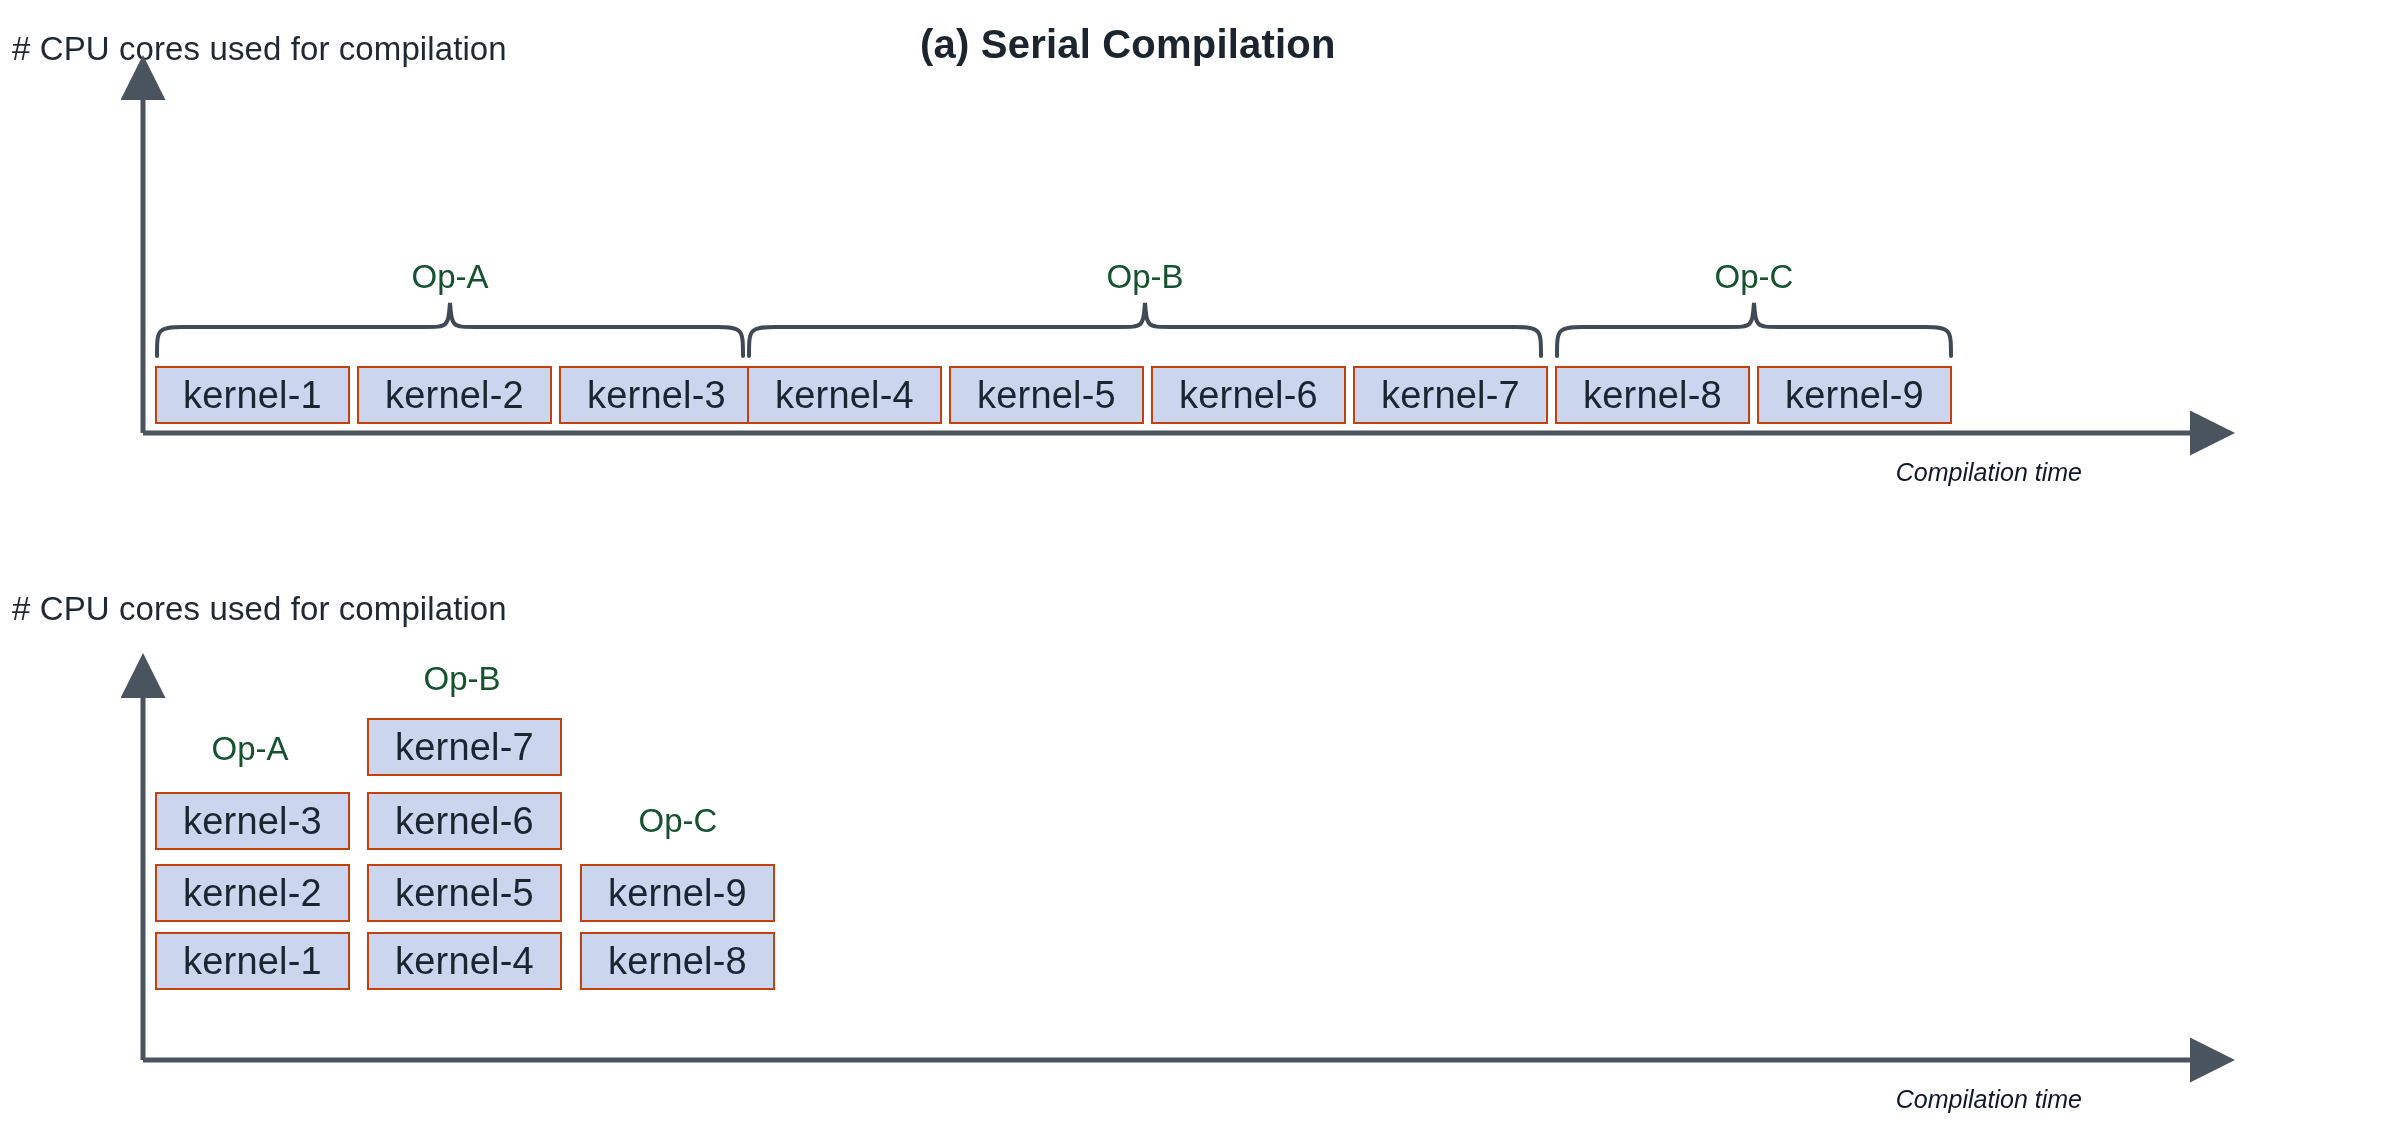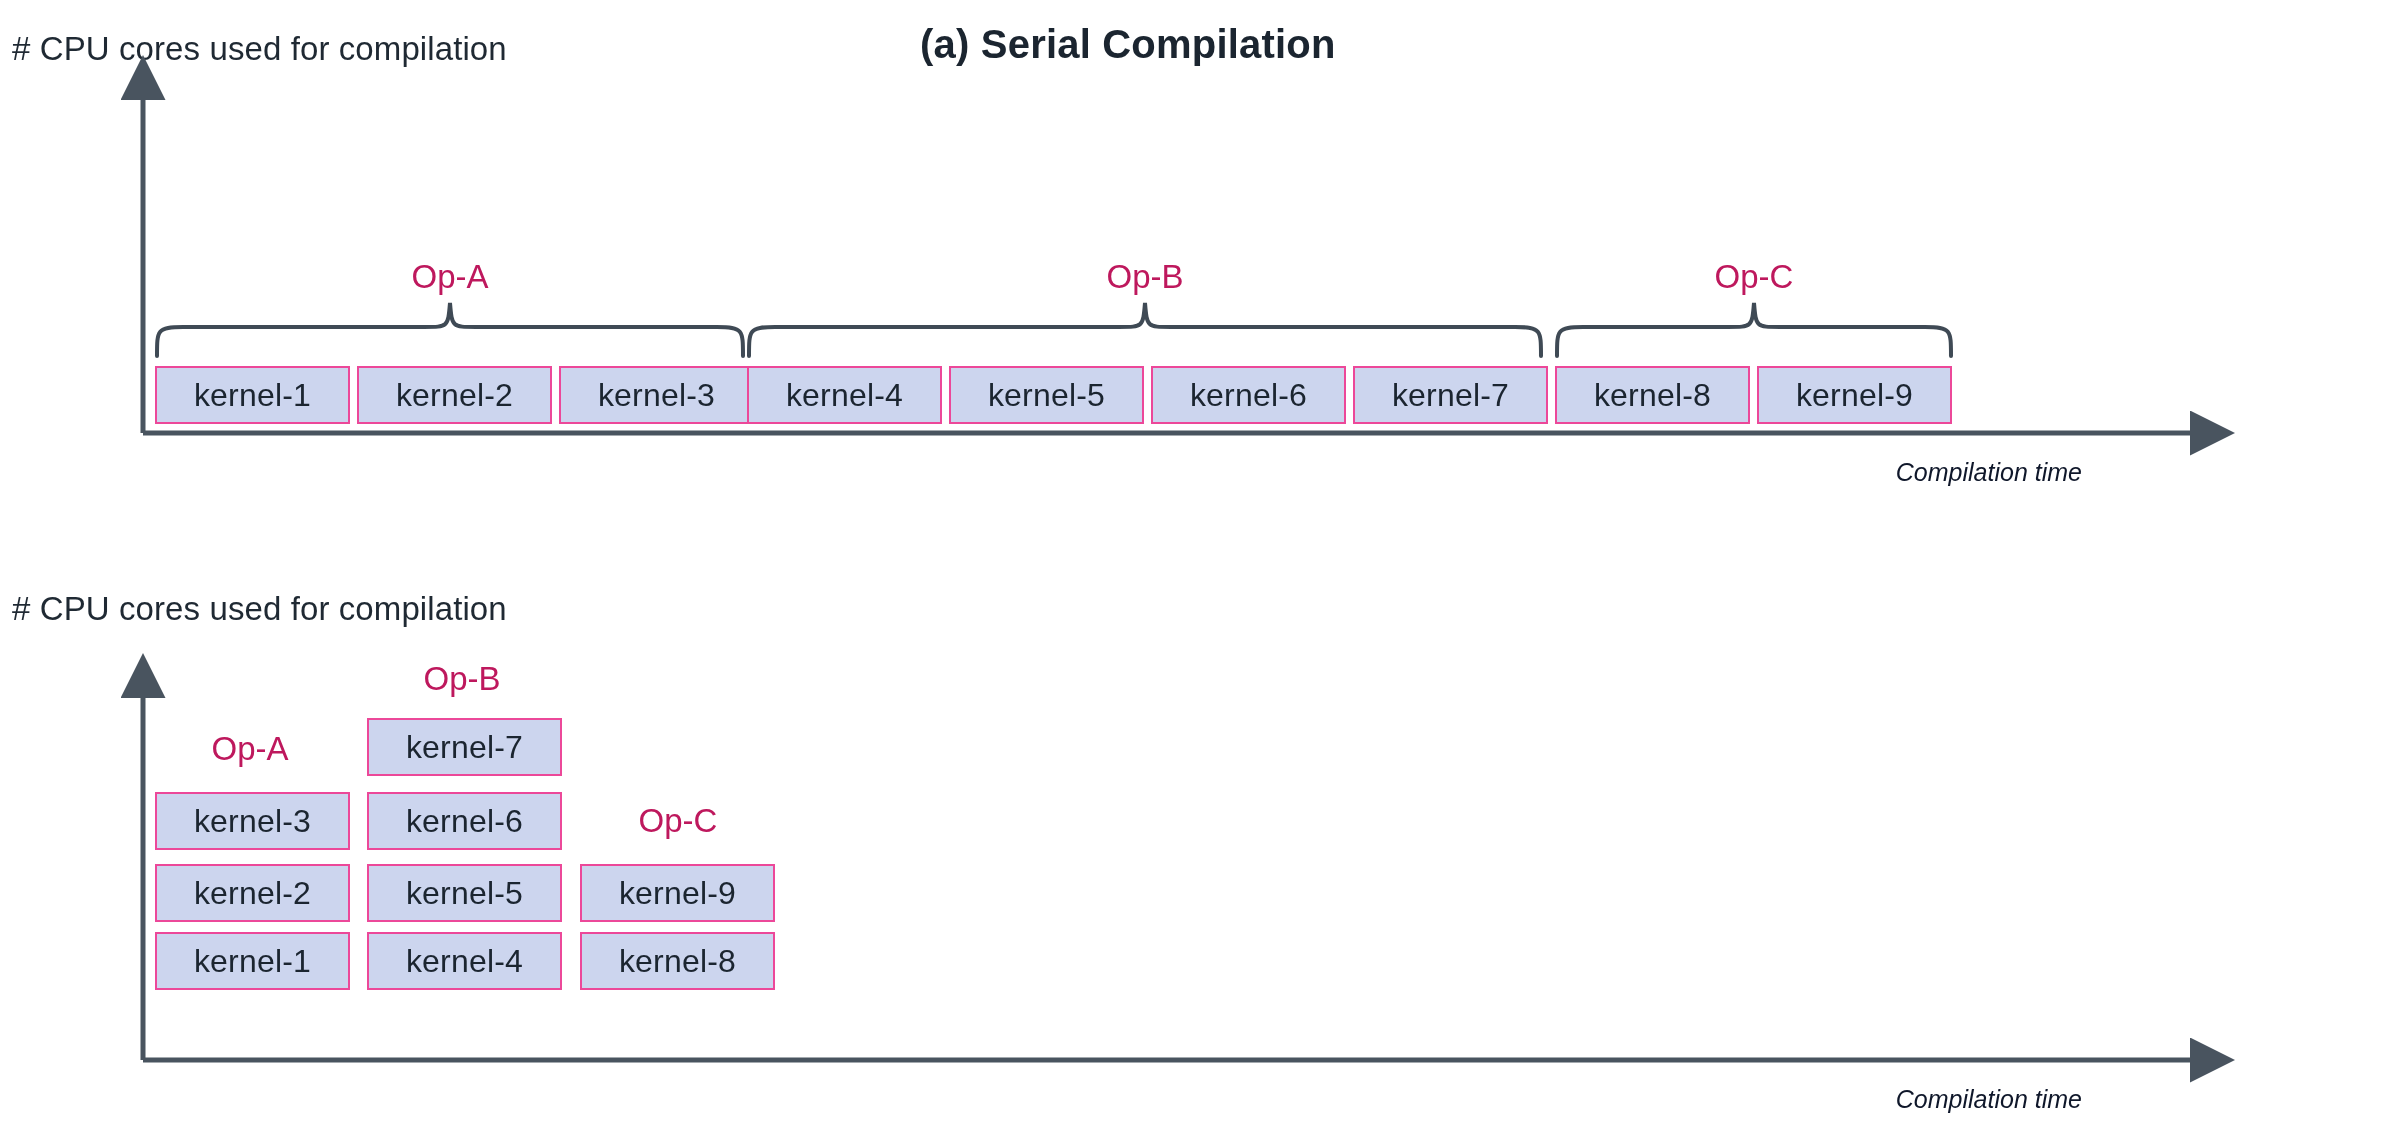--- a/index.html
+++ b/index.html
@@ -57,35 +57,35 @@
     top: 0;
     overflow: visible;
     pointer-events: none;
   }
 
   
   .kbox {
     position: absolute;
     box-sizing: border-box;
     background: #ccd5ee;
-    border: 2px solid #ec4899;
+    border: 2px solid #c2410c;
     display: flex;
     align-items: center;
     justify-content: center;
-    font-size: 32px;
+    font-size: 38px;
     color: #1b2530;
     white-space: nowrap;
     letter-spacing: 0.2px;
   }
 
   
   .op-label {
     position: absolute;
     font-size: 33px;
-    color: #be185d;
+    color: #14532d;
     white-space: nowrap;
     transform: translateX(-50%);
     text-align: center;
   }
 
   
   .brace-svg {
     position: absolute;
     overflow: visible;
     pointer-events: none;

